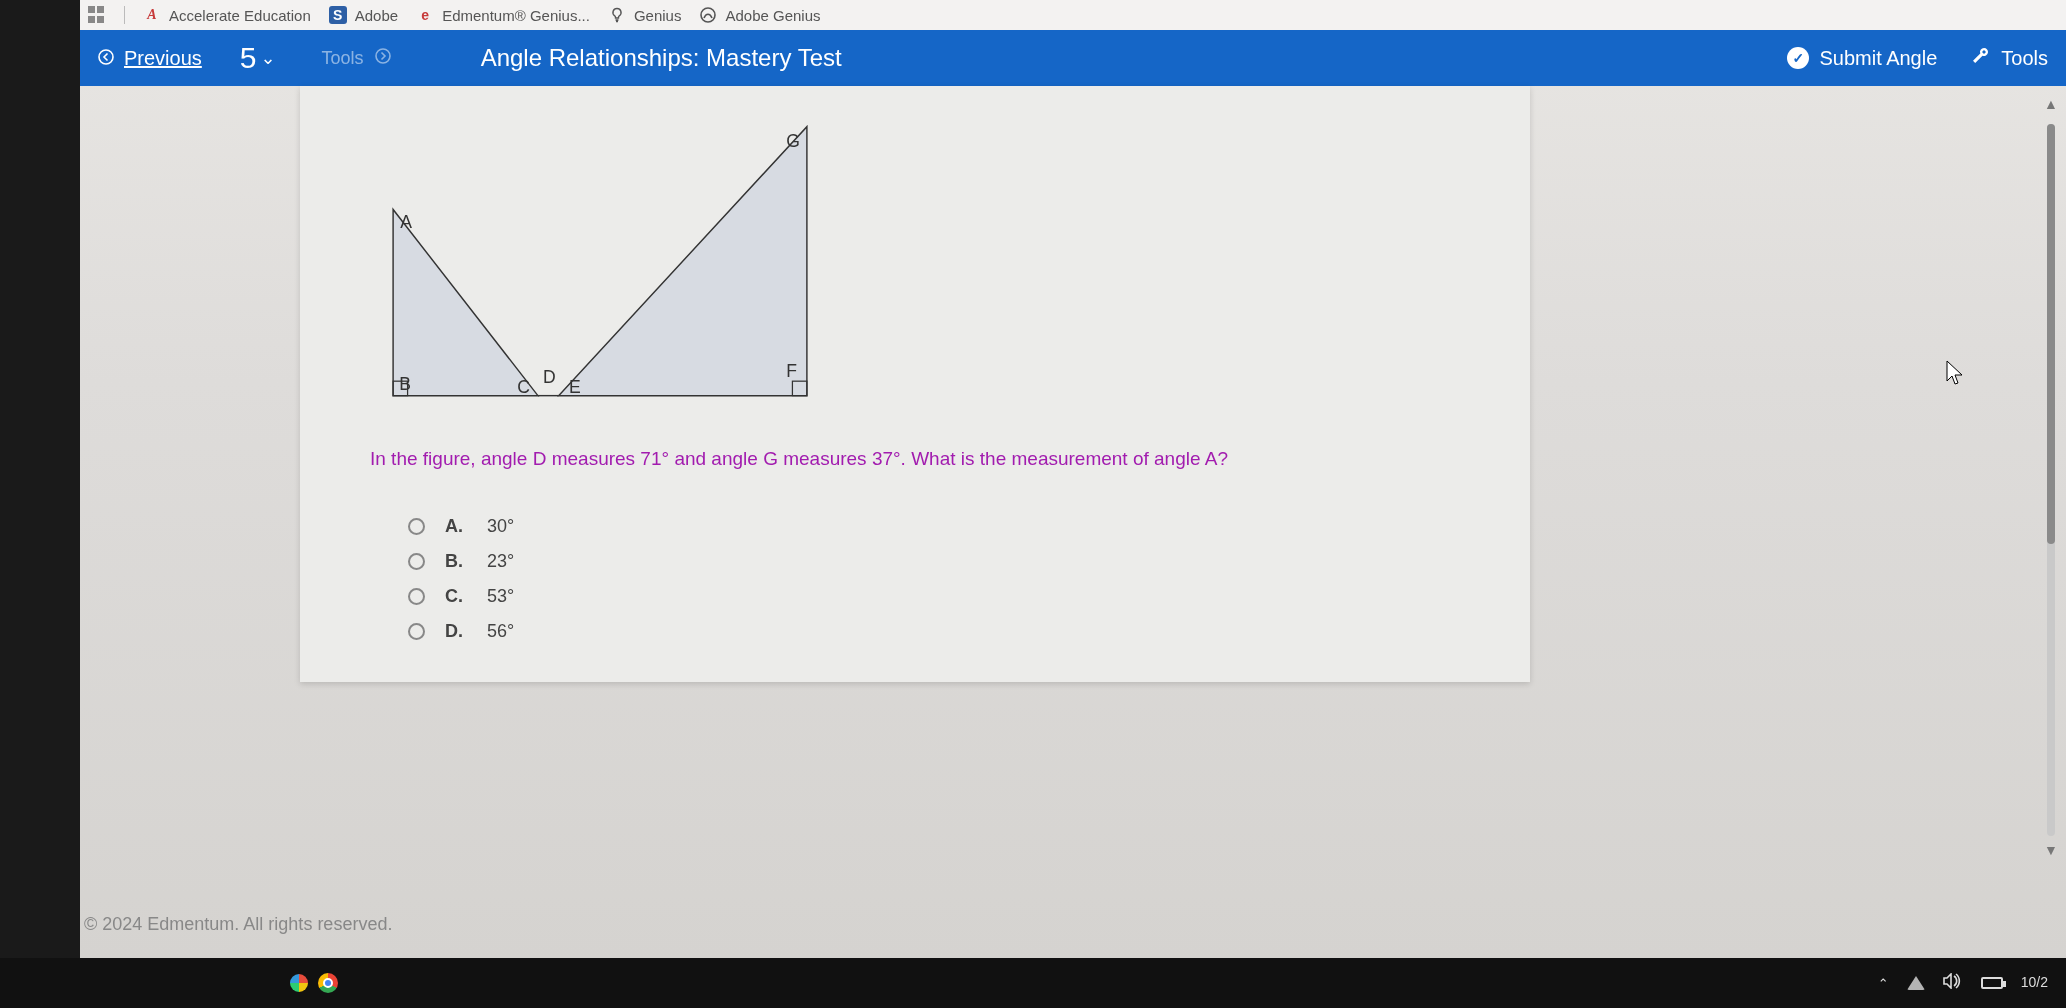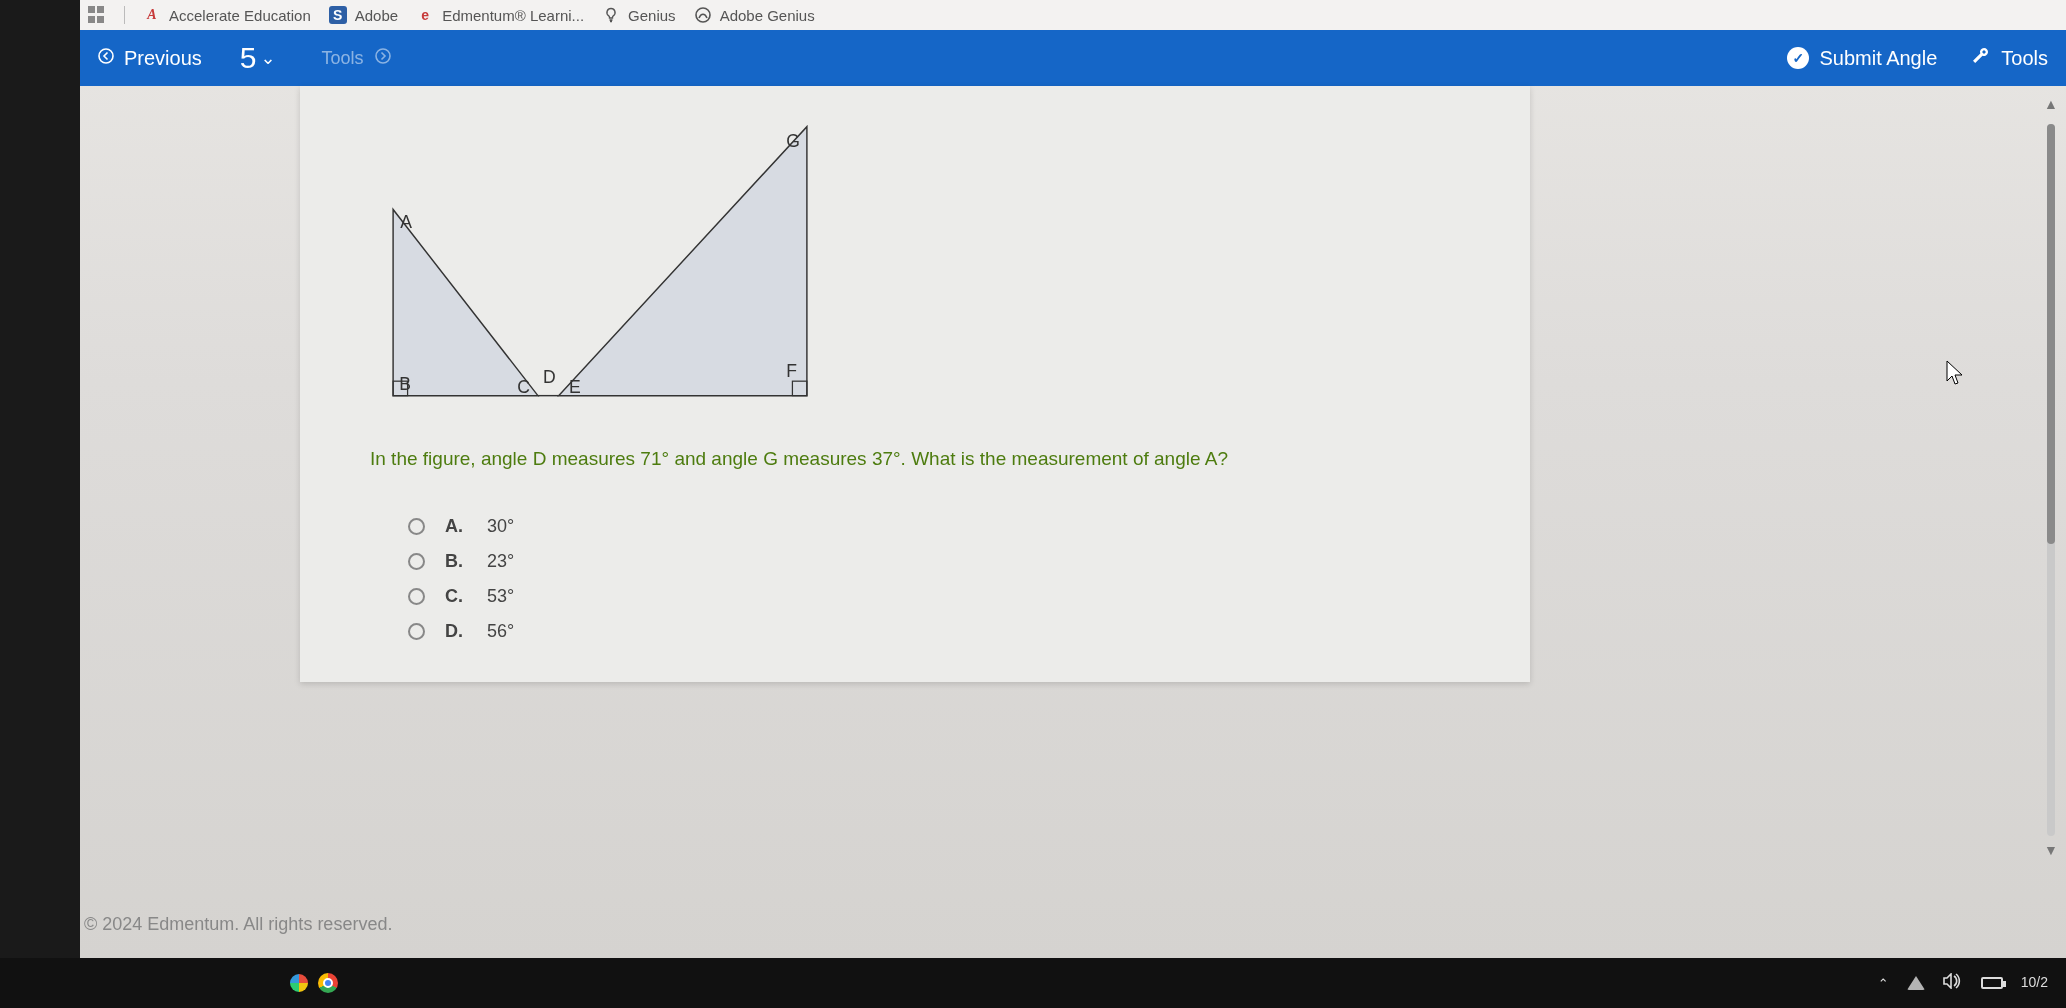--- a/index.html
+++ b/index.html
@@ -15,34 +15,34 @@
 .tab { display: flex; align-items: center; gap: 8px; cursor: pointer; }
 .tab .ico { width: 18px; height: 18px; display: inline-flex; align-items: center; justify-content: center; font-size: 14px; }
 .ico-a     { color:#c73a3a; font-style: italic; font-weight: bold; font-family: Georgia, serif; }
 .ico-s     { background:#2d5fa5; color:#fff; font-weight:bold; border-radius:3px; font-size:12px; }
 .ico-e     { color:#c73a3a; font-weight:bold; }
 .ico-bulb  { color:#555; }
 
 
 .toolbar { height: 56px; background: #1566c7; display: flex; align-items: center; color: #fff; font-size: 20px; padding: 0 18px; }
 .tb-left { display: flex; align-items: center; gap: 12px; }
-.tb-prev { display:flex; align-items:center; gap:10px; cursor:pointer; }
+.tb-prev { display:flex; align-items:flex-end; gap:10px; cursor:pointer;text-decoration:underline; }
 .tb-arrow { font-size:18px; }
 .tb-num { font-size: 30px; font-weight: 400; margin-left: 26px; display:flex; align-items:center; gap:4px; cursor:pointer; }
 .tb-next { margin-left: 34px; opacity: .5; font-size:18px; }
 .tb-title { margin-left: 90px; font-size: 24px; }
 .tb-right { margin-left: auto; display:flex; align-items:center; gap: 34px; font-size:20px; }
 .tb-submit, .tb-tools { display:flex; align-items:center; gap:10px; cursor:pointer; }
 .check-icon { width:22px; height:22px; border-radius:50%; background:#fff; color:#1566c7; display:inline-flex; align-items:center; justify-content:center; font-size:14px; font-weight:bold; }
 
 
 .stage { position:absolute; left:220px; top:86px; width:1230px; height:596px; background:#ececea; box-shadow: 0 2px 6px rgba(0,0,0,.15); }
 .figure { position:absolute; left:70px; top:20px; width:460px; height:300px; }
 .figure svg { width:100%; height:100%; }
-.qtext { position:absolute; left:70px; top:362px; font-size:19px; color:#4d7c0f; }
+.qtext { position:absolute; left:70px; top:362px; font-size:19px; color:#a21caf; }
 .opts { position:absolute; left:108px; top:430px; display:flex; flex-direction:column; gap:14px; }
 .opt { display:flex; align-items:center; gap:20px; font-size:18px; color:#444; cursor:pointer; }
 .radio { width:17px; height:17px; border:2px solid #888; border-radius:50%; }
 .opt-letter { font-weight:bold; width:22px; }
 
 
 .scroll { position:absolute; right:6px; top:96px; width:18px; bottom:94px; }
 .scroll .up   { position:absolute; top:0;    left:0; right:0; height:22px; text-align:center; color:#777; font-size:14px; cursor:pointer; }
 .scroll .down { position:absolute; bottom:0; left:0; right:0; height:22px; text-align:center; color:#777; font-size:14px; cursor:pointer; }
 .scroll .track{ position:absolute; top:28px; bottom:28px; left:5px; width:8px; background:#c9c9c9; border-radius:4px; }
@@ -81,21 +81,21 @@
     <span class="tab">
       <span class="ico ico-a">A</span>
       <span>Accelerate Education</span>
     </span>
     <span class="tab">
       <span class="ico ico-s">S</span>
       <span>Adobe</span>
     </span>
     <span class="tab">
       <span class="ico ico-e">e</span>
-      <span>Edmentum® Learni...</span>
+      <span>Edmentum® Genius...</span>
     </span>
     <span class="tab">
       <span class="ico ico-bulb">
         <svg width="16" height="16" viewBox="0 0 16 16">
             <path fill="none" stroke="#555" stroke-width="1.4" d="M8 1.5a4 4 0 0 1 2.3 7.3c-.5.4-.8 1-.8 1.7v.5h-3v-.5c0-.7-.3-1.3-.8-1.7A4 4 0 0 1 8 1.5zM6.5 13h3M7 14.5h2"></path>
           </svg>
       </span>
       <span>Genius</span>
     </span>
     <span class="tab">
@@ -127,20 +127,21 @@
       <span class="tb-next">
         <span>Tools</span>
         <span style="margin-left:6px;">
           <svg width="16" height="16" viewBox="0 0 16 16">
               <circle cx="8" cy="8" r="7" fill="none" stroke="#fff" stroke-width="1.6"></circle>
               <path d="M6.5 4.5 10 8l-3.5 3.5" fill="none" stroke="#fff" stroke-width="1.6"></path>
             </svg>
         </span>
       </span>
     </div>
+    <div class="tb-title">Angle Relationships: Mastery Test</div>
     <div class="tb-right">
       <span class="tb-submit">
         <span class="check-icon">✓</span>
         <span>Submit Angle</span>
       </span>
       <span class="tb-tools">
         <span>
           <svg width="20" height="20" viewBox="0 0 20 20">
               <path d="M13 2a4 4 0 0 0-3.7 5.5L2 14.8 4.2 17l7.3-7.3A4 4 0 1 0 13 2zm0 2 2 2-2 2-2-2z" fill="#fff"></path>
             </svg>

